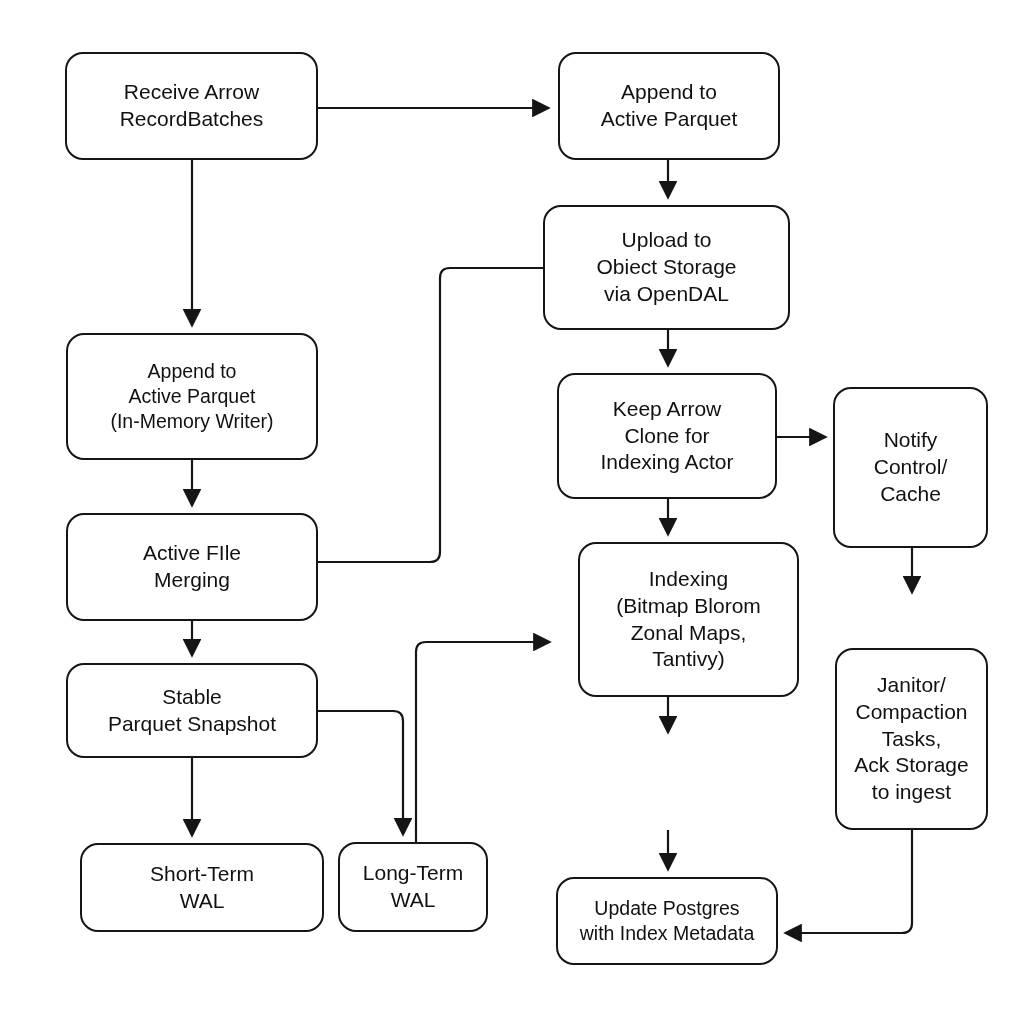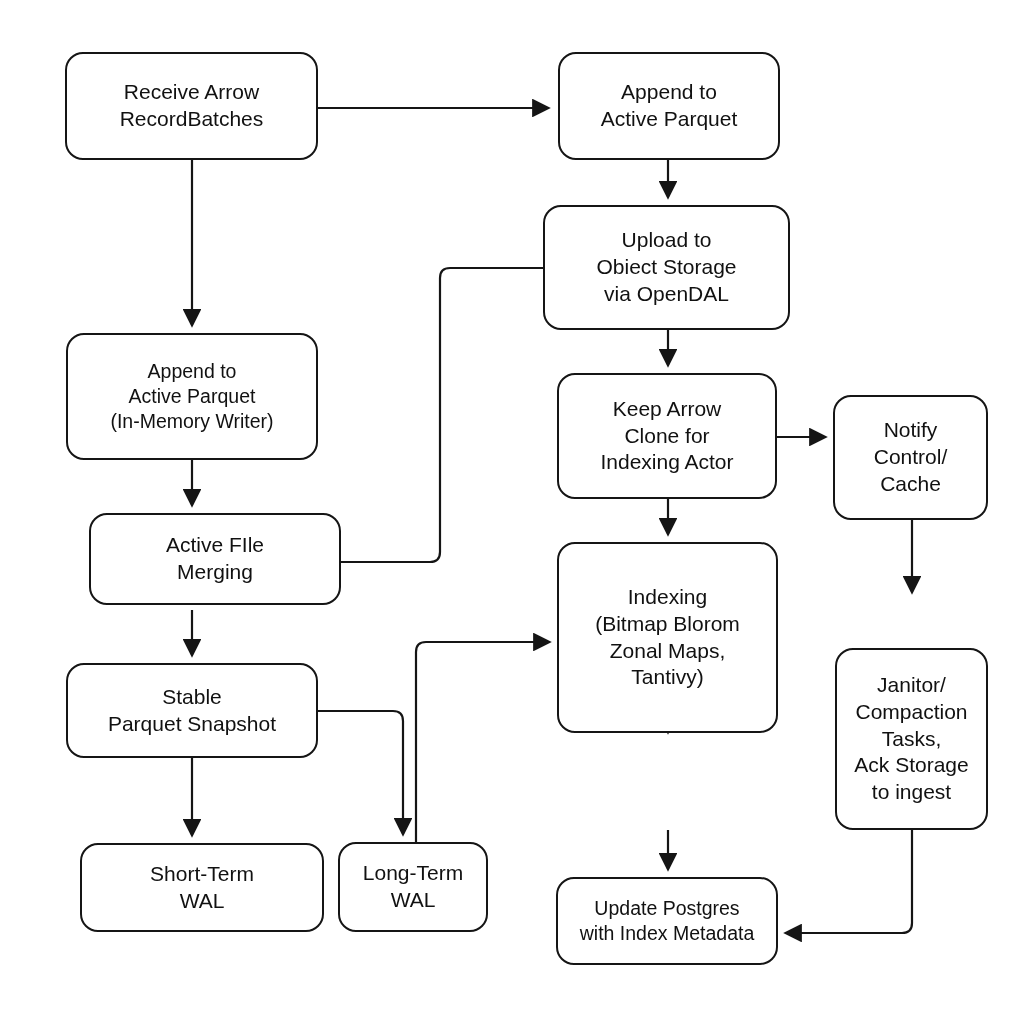--- a/index.html
+++ b/index.html
@@ -39,27 +39,27 @@
     line-height: 1.28;
     color: #111111;
   }
   .node.small .label { font-size: 19.5px; }
 
   
   #n-receive   { left: 65px;  top: 52px;  width: 253px; height: 108px; }
   #n-append1   { left: 558px; top: 52px;  width: 222px; height: 108px; }
   #n-upload    { left: 543px; top: 205px; width: 247px; height: 125px; }
   #n-keep      { left: 557px; top: 373px; width: 220px; height: 126px; }
-  #n-notify    { left: 833px; top: 387px; width: 155px; height: 125px; margin-top: 8px; }
+  #n-notify    { left: 833px; top: 387px; width: 155px; height: 161px; }
   #n-append2   { left: 66px;  top: 333px; width: 252px; height: 127px; }
-  #n-merge     { left: 66px;  top: 513px; width: 252px; height: 92px; margin-left: 23px; }
+  #n-merge     { left: 66px;  top: 513px; width: 252px; height: 108px; }
   #n-stable    { left: 66px;  top: 663px; width: 252px; height: 95px; }
   #n-shortwal  { left: 80px;  top: 843px; width: 244px; height: 89px; }
   #n-longwal   { left: 338px; top: 842px; width: 150px; height: 90px; }
-  #n-indexing  { left: 557px; top: 542px; width: 221px; height: 191px; }
+  #n-indexing  { left: 578px; top: 542px; width: 221px; height: 155px; }
   #n-generate  { left: 557px; top: 740px; width: 221px; height: 90px; }
   #n-update    { left: 556px; top: 877px; width: 222px; height: 88px; }
   #n-janitor   { left: 835px; top: 600px; width: 153px; height: 182px; margin-top: 48px; }
 
   .edge {
     fill: none;
     stroke: #151515;
     stroke-width: 2.2;
   }
 </style>

